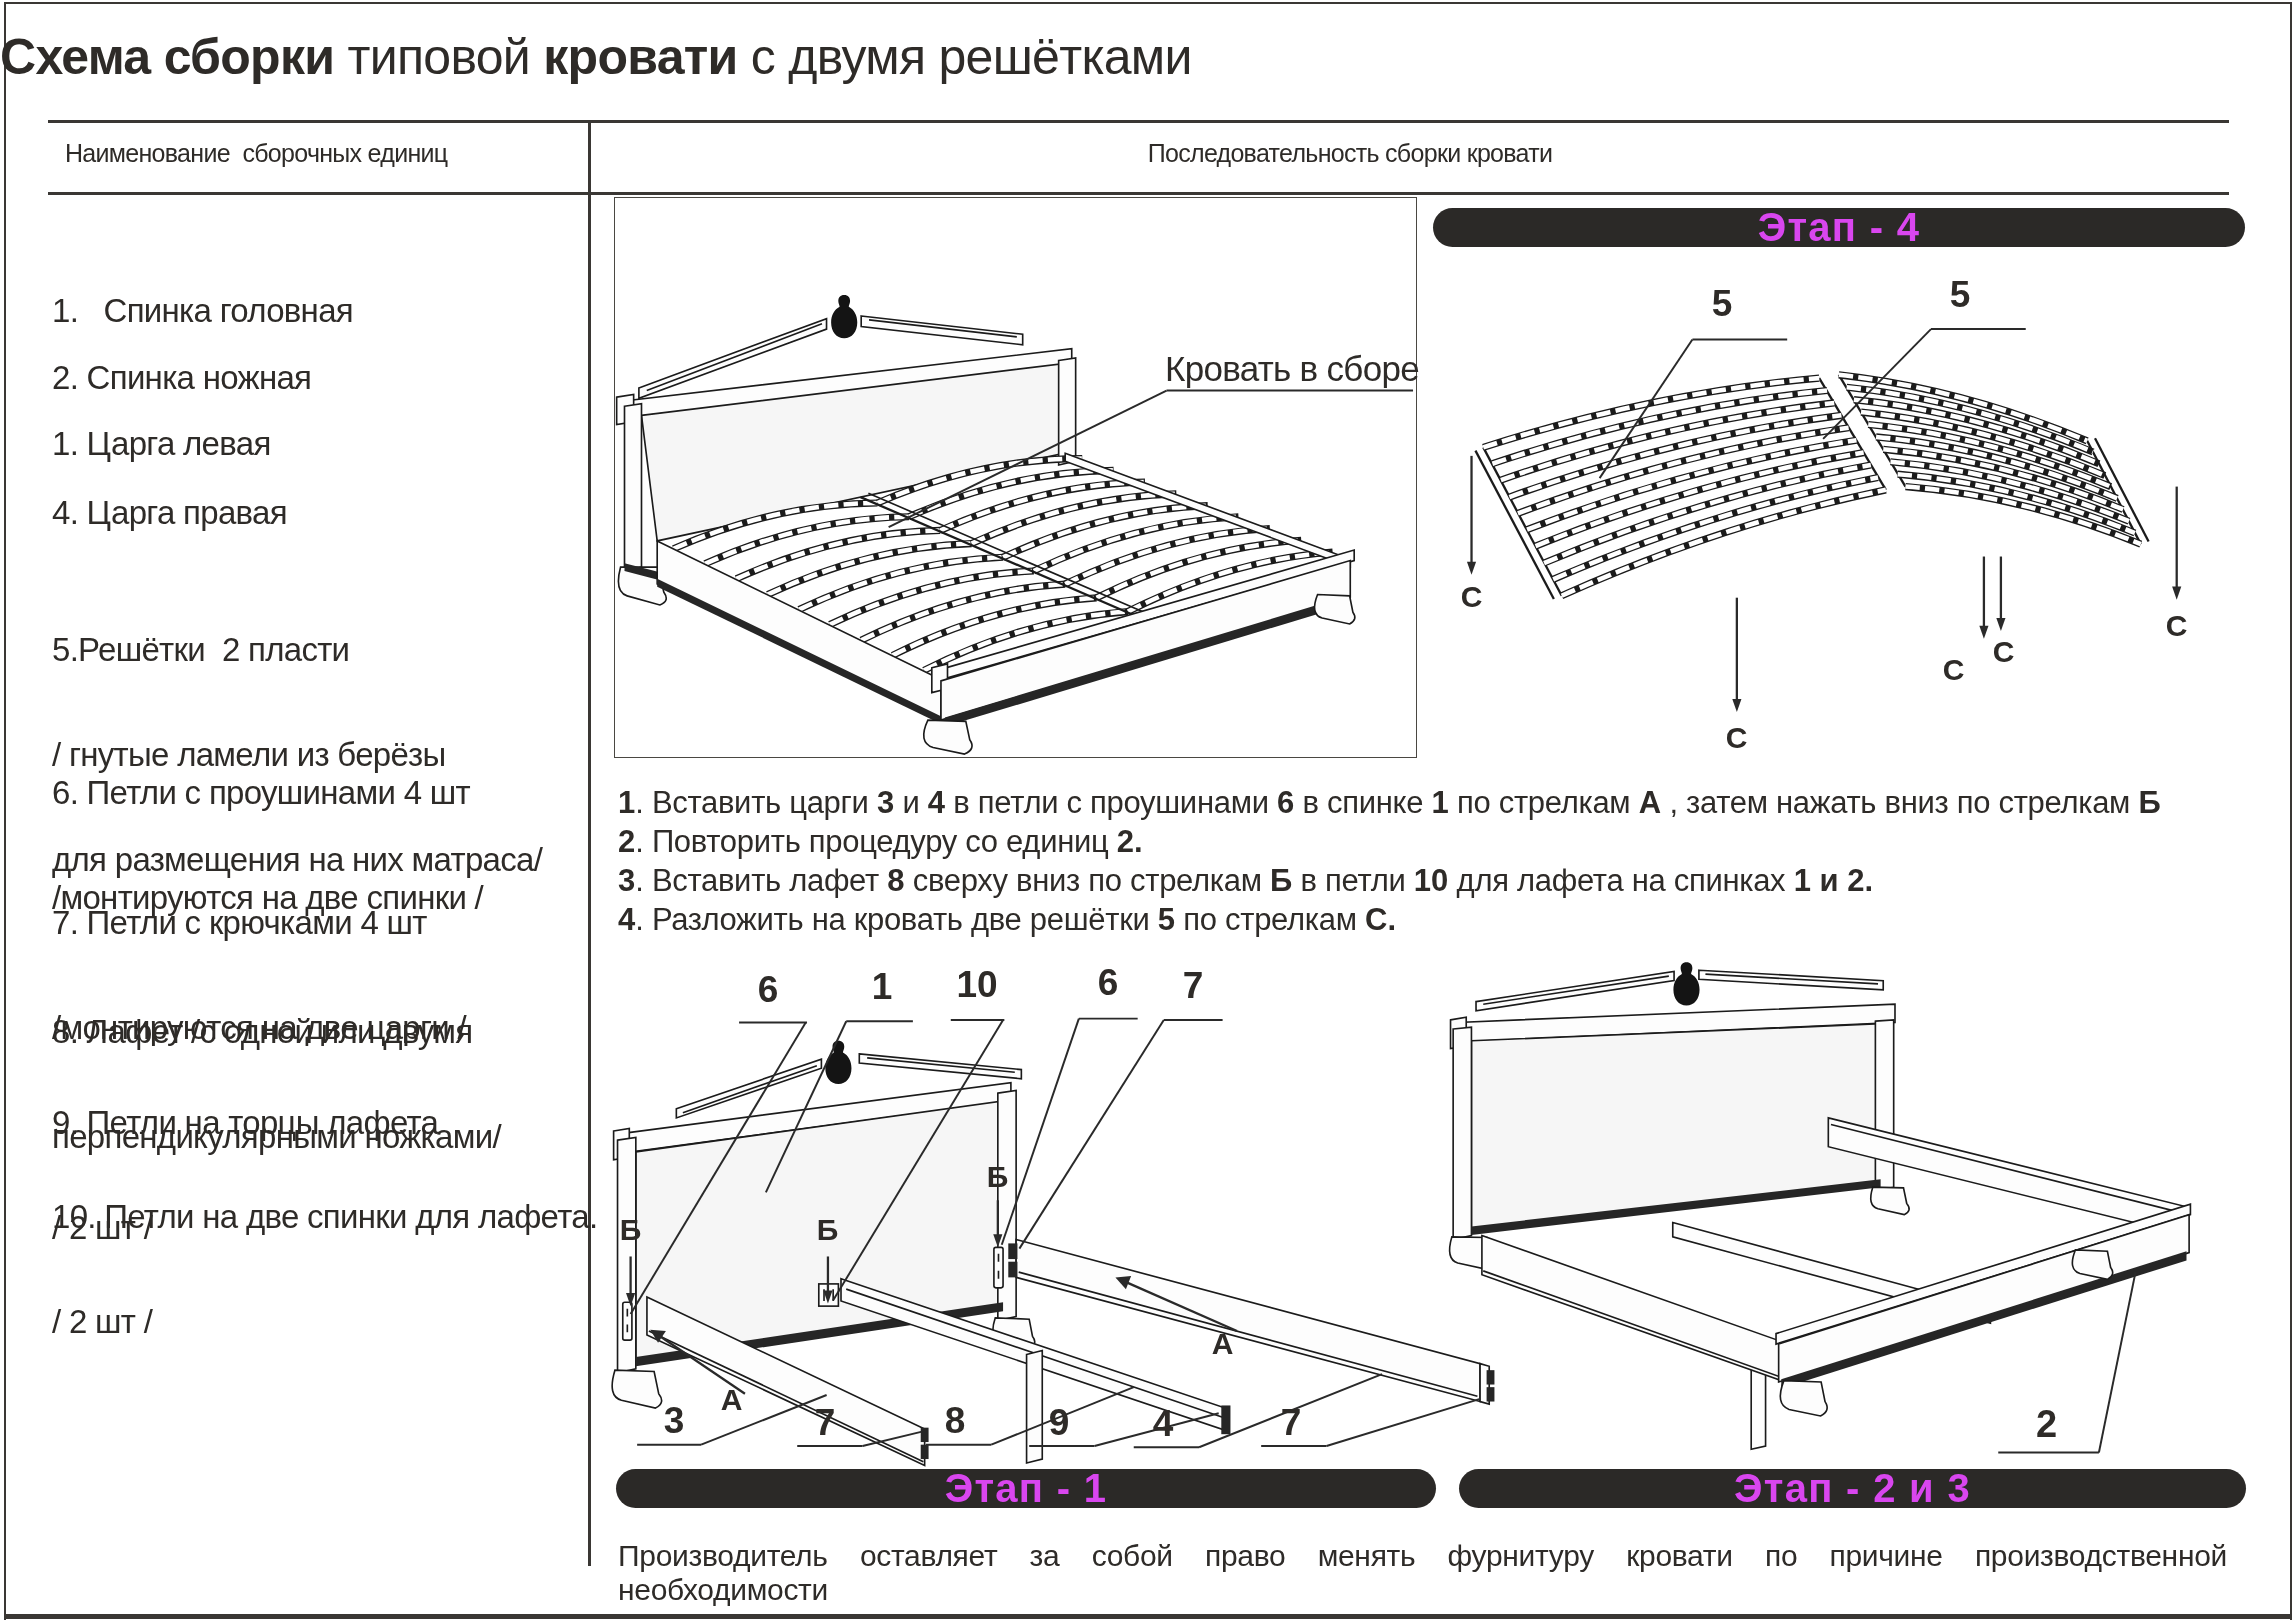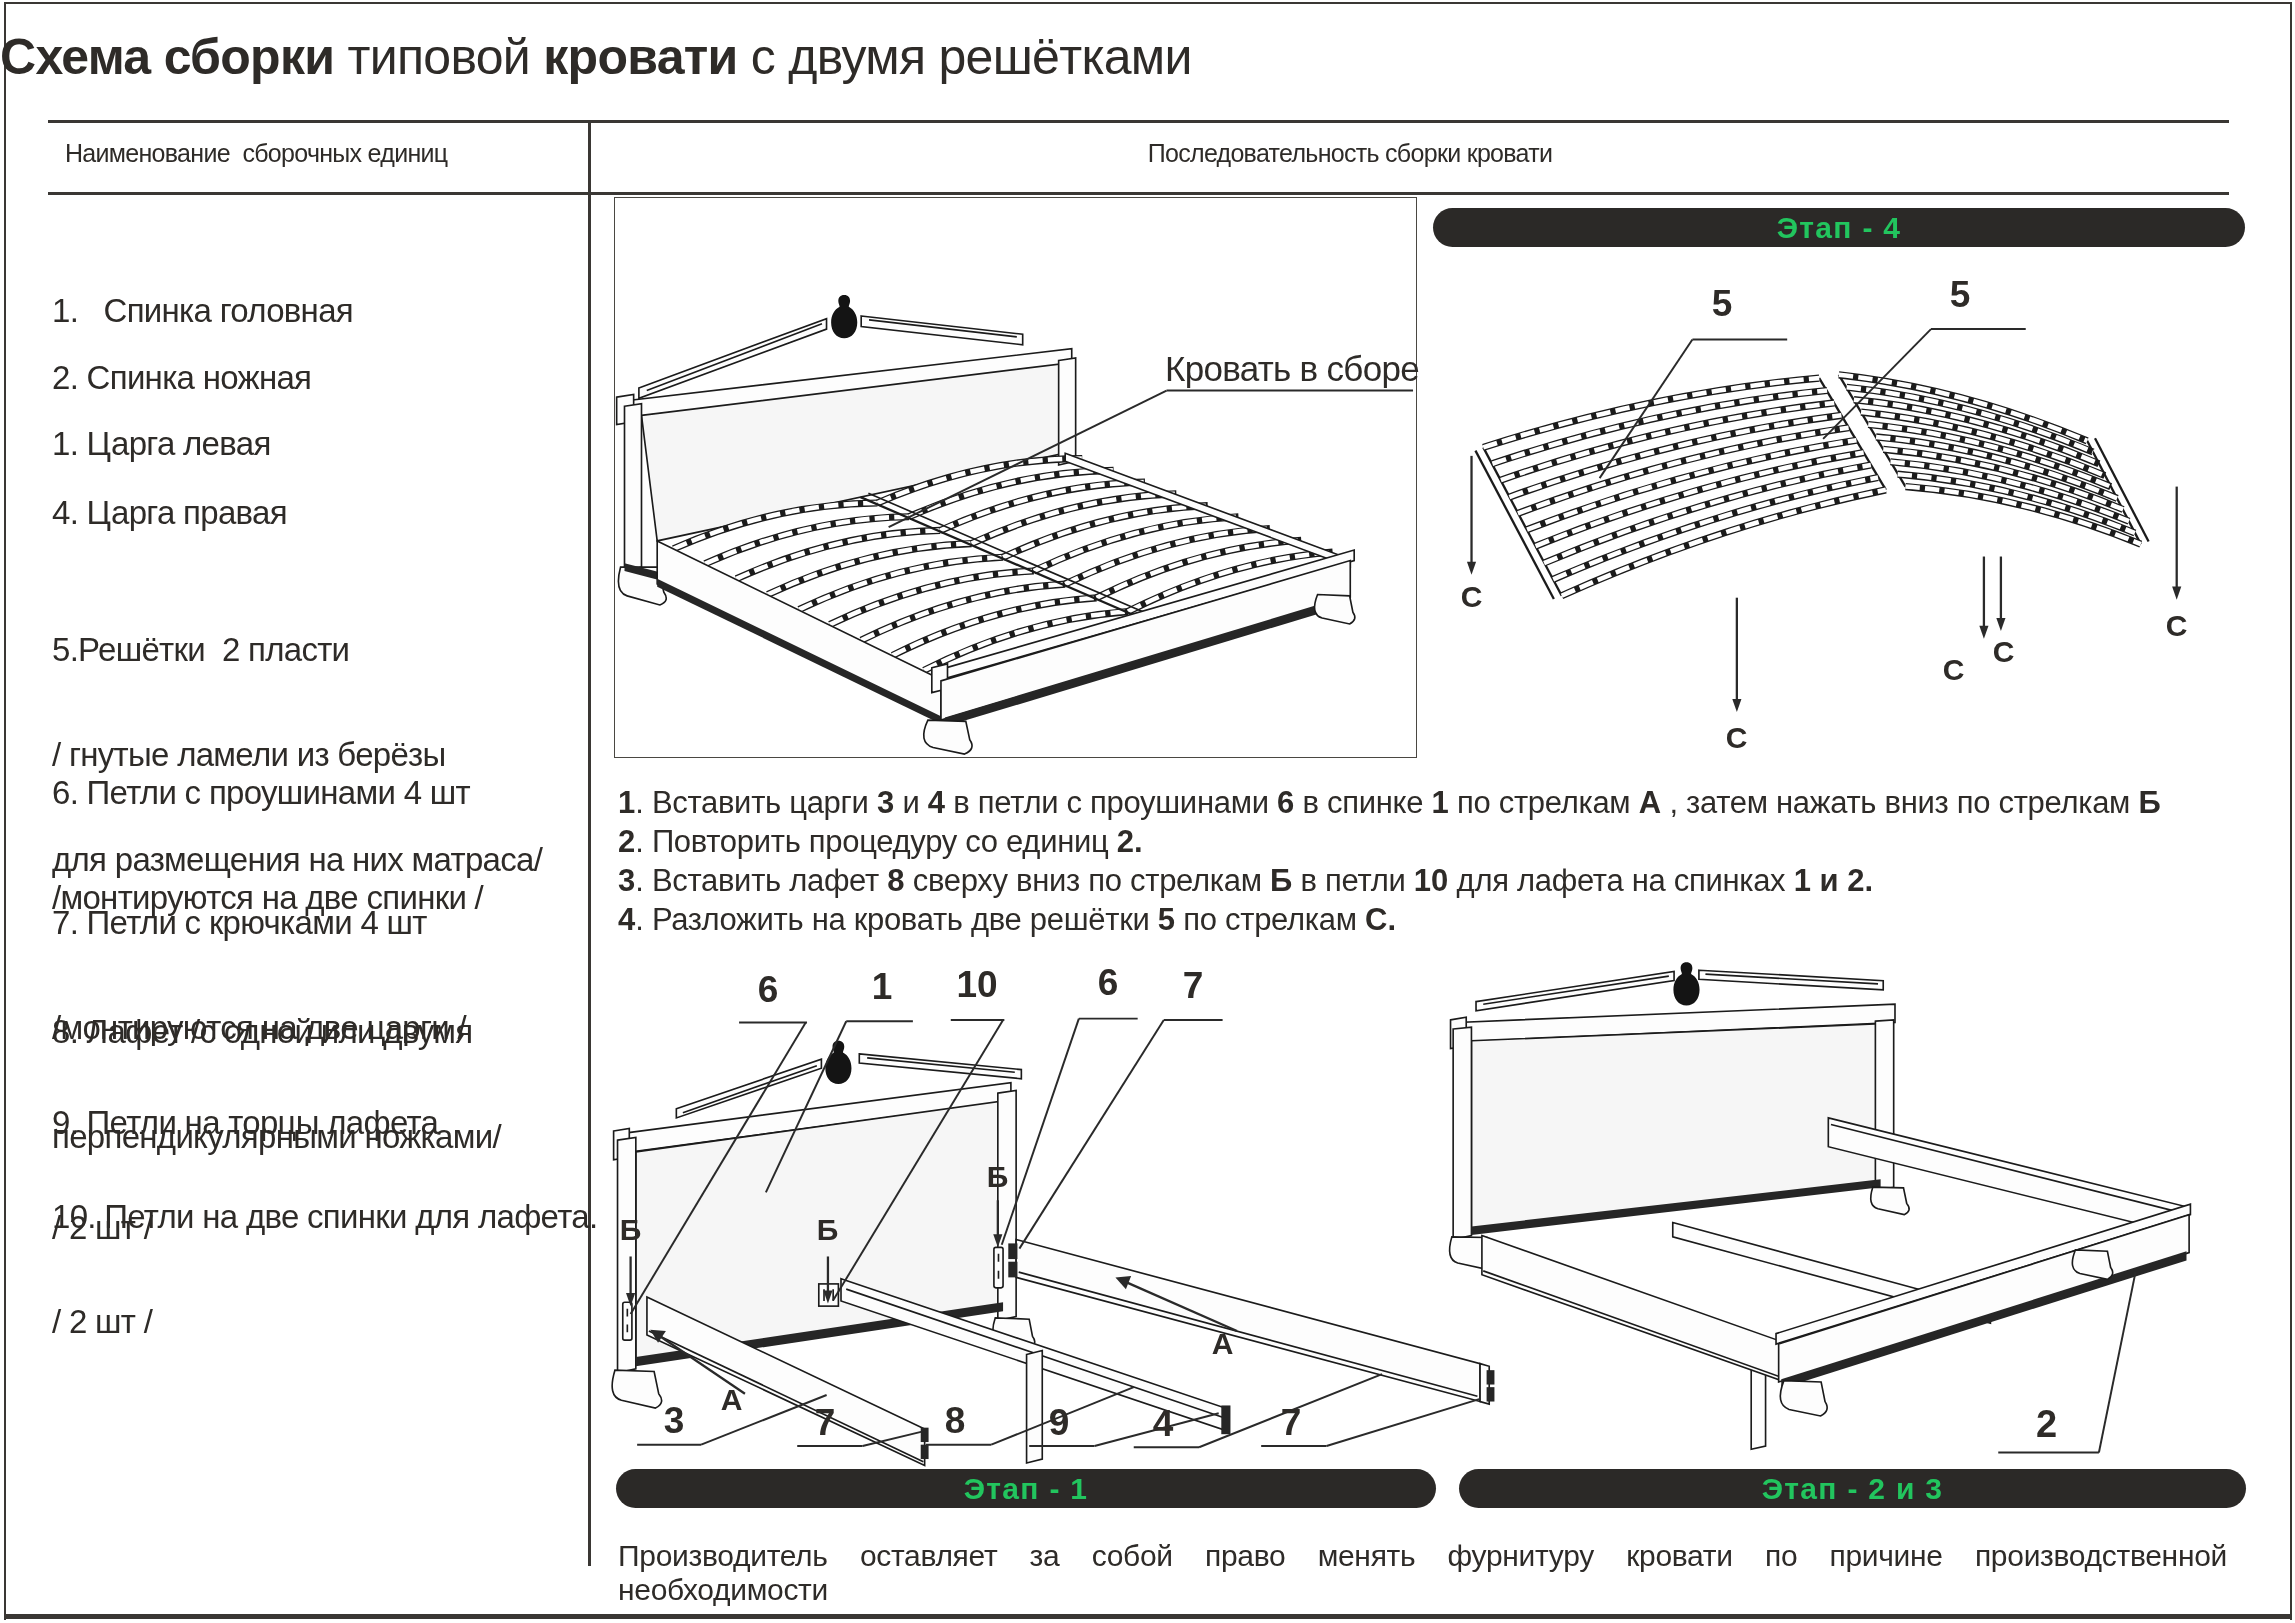--- a/index.html
+++ b/index.html
@@ -1,22 +1,22 @@
 <!DOCTYPE html>
 <html style="font-size:10.5px"><head>
 <meta charset="utf-8">
 <style>
   html,body{margin:0;padding:0;background:#fff;}
   #page{position:relative;width:2295px;height:1624px;background:#ffffff;
         font-family:"Liberation Sans",sans-serif;color:#2e2b28;overflow:hidden;}
   .abs{position:absolute;}
   .hairline{background:#3a3734;}
-  .pill{position:absolute;background:#2b2927;border-radius:21px;color:#22c55e;
+  .pill{position:absolute;background:#2b2927;border-radius:21px;color:#d946ef;
         display:flex;align-items:center;justify-content:center;
-        font-size:30px;font-weight:700;letter-spacing:1.3px;}
+        font-size:40px;font-weight:700;letter-spacing:1.3px;}
   #title{position:absolute;left:0;right:0;top:27.5px;
          font-size:50px;letter-spacing:-0.7px;white-space:pre;}
   #title .b{font-weight:700;}
   #title .n{font-weight:400;}
   .colheader{position:absolute;font-size:25px;font-weight:400;letter-spacing:-0.7px;white-space:pre;}
   .parts-item{position:absolute;left:52px;font-size:33px;line-height:35px;
               font-weight:400;letter-spacing:-0.7px;white-space:pre;}
   #instructions{position:absolute;left:618px;top:783px;width:1673px;
                 font-size:31px;line-height:39px;letter-spacing:-0.3px;white-space:nowrap;}
   #instructions b{font-weight:700;letter-spacing:0;}

